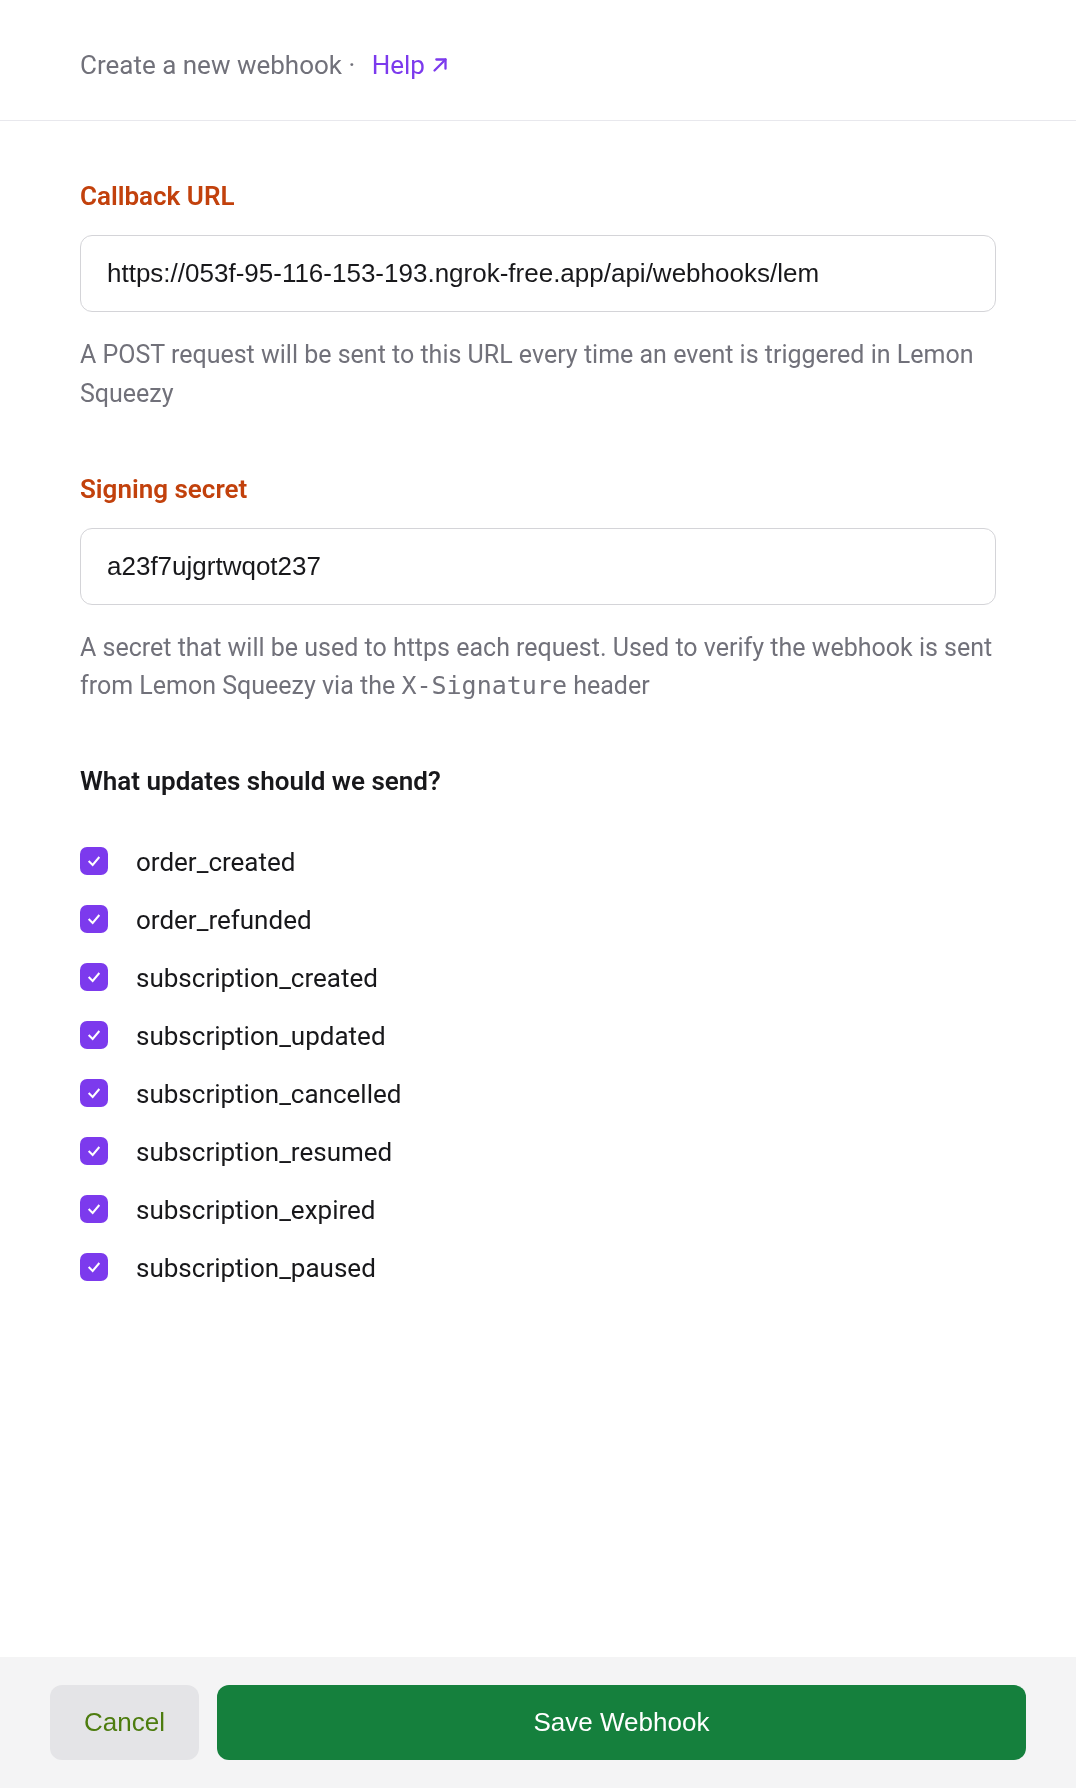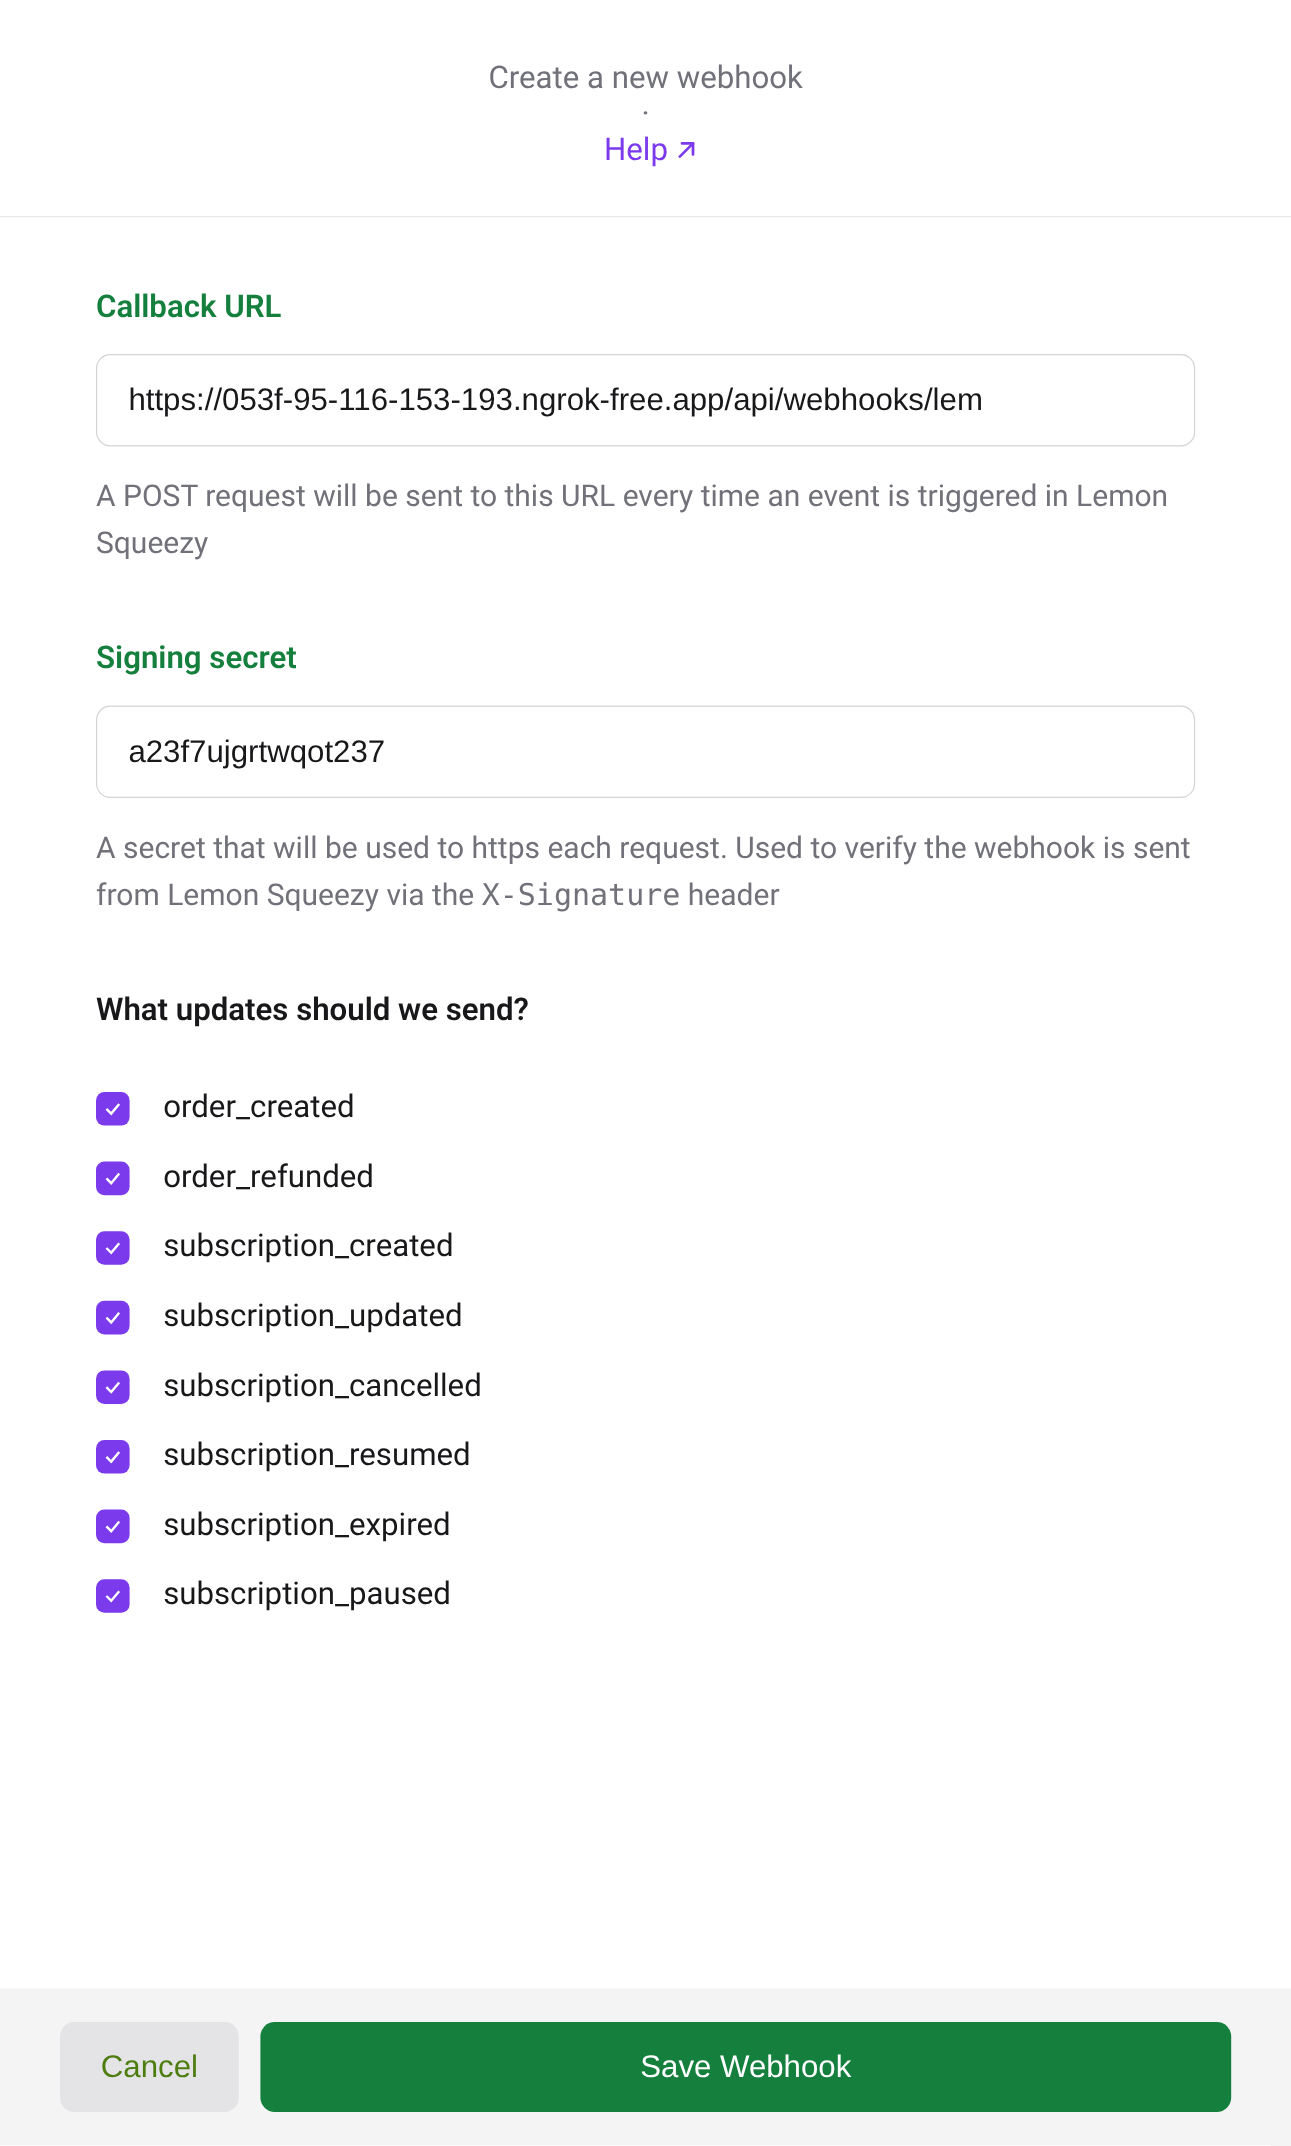--- a/index.html
+++ b/index.html
@@ -46,22 +46,21 @@
       color: #71717a;
     }
     .close-btn svg {
       width: 26px;
       height: 26px;
     }
     .subheader {
       font-size: 26px;
       color: #71717a;
       display: flex;
-      align-items: center;
-      flex-direction: column;
+      align-items: flex-end;
     }
     .subheader .help-link {
       color: #7c3aed;
       margin-left: 10px;
       display: inline-flex;
       align-items: center;
       cursor: pointer;
     }
     .subheader .help-link svg {
       width: 22px;
@@ -73,21 +72,21 @@
       padding: 60px 80px 20px 80px;
       flex: 1;
       overflow-y: auto;
     }
     .field-group {
       margin-bottom: 60px;
     }
     .field-label {
       font-size: 26px;
       font-weight: 600;
-      color: #15803d;
+      color: #c2410c;
       margin-bottom: 24px;
       display: block;
     }
     .text-input {
       width: 100%;
       padding: 22px 26px;
       font-size: 26px;
       border: 1px solid #d4d4d8;
       border-radius: 12px;
       color: #18181b;
@@ -114,21 +113,21 @@
       margin-bottom: 51px;
       display: block;
     }
     .checkbox-list {
       display: flex;
       flex-direction: column;
       gap: 28px;
     }
     .checkbox-item {
       display: flex;
-      align-items: flex-end;
+      align-items: flex-start;
       gap: 28px;
       cursor: pointer;
     }
     .checkbox {
       width: 28px;
       height: 28px;
       border-radius: 7px;
       background: #7c3aed;
       display: flex;
       align-items: center;

